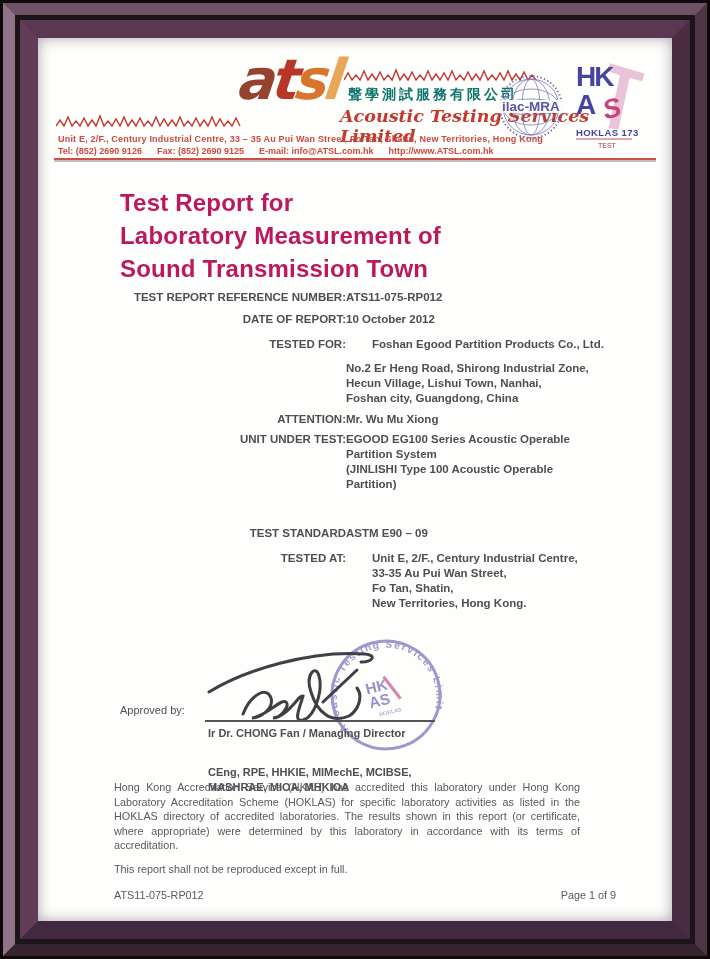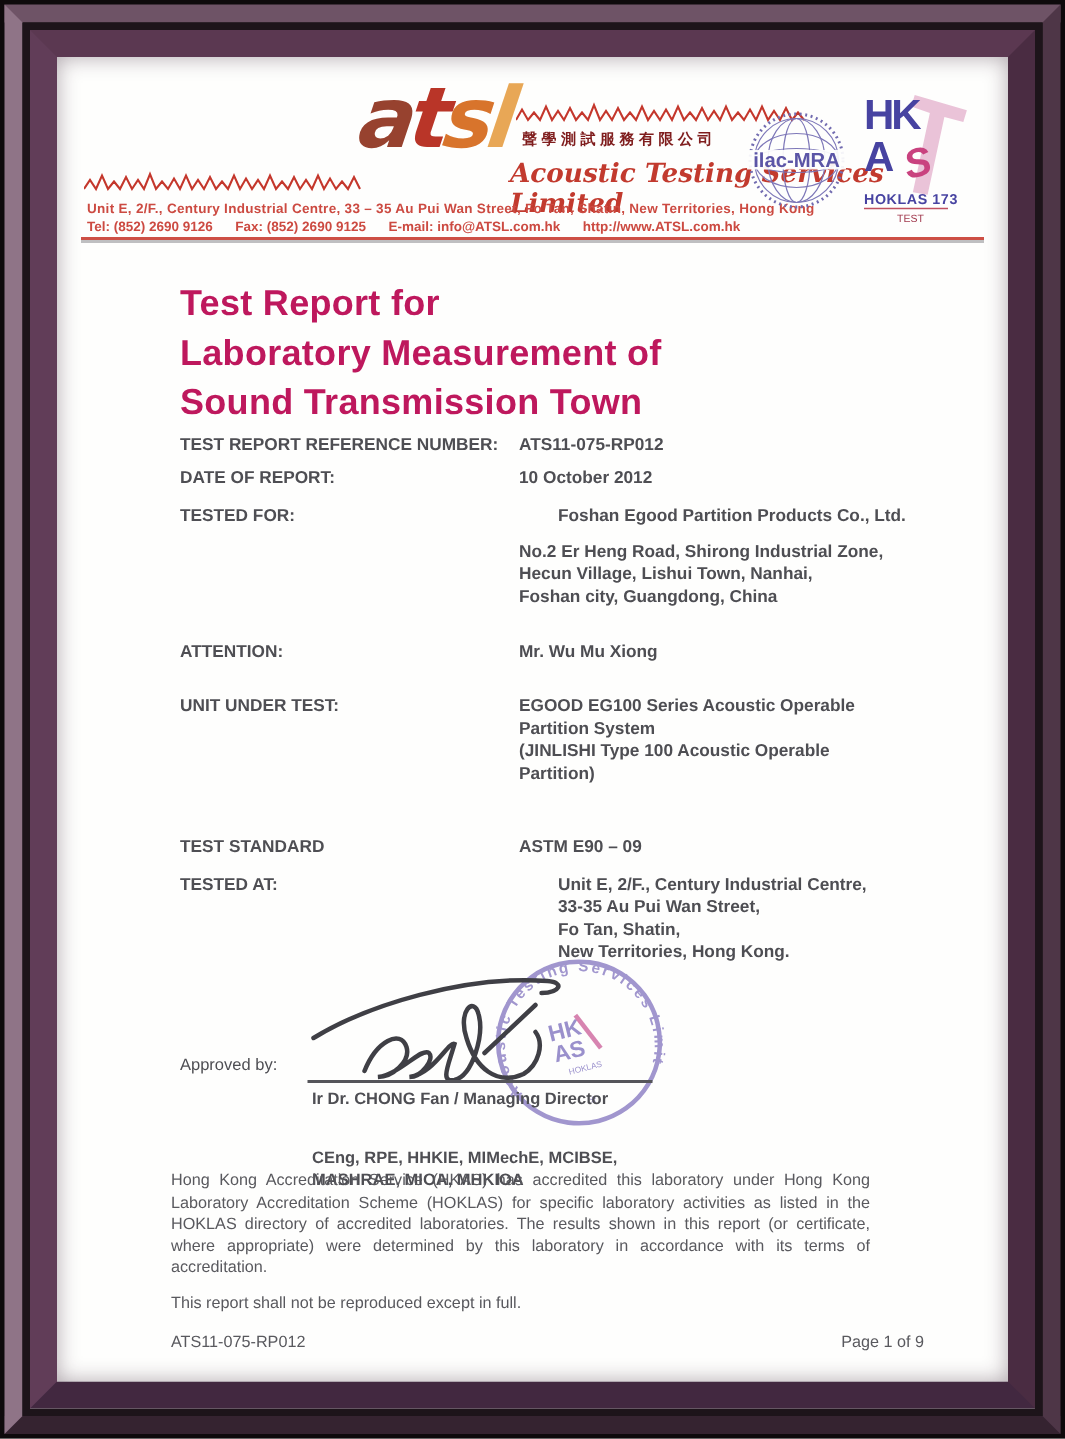--- a/index.html
+++ b/index.html
@@ -26,42 +26,42 @@
   .wave-left  { position:absolute; left:4px;  top:66px; }
   .wave-right { position:absolute; left:292px; top:22px; }
   .atsl-word  { position:absolute; left:188px; top:8px;
                 font-style:italic; font-weight:bold; font-size:56px;
                 line-height:56px; letter-spacing:-4px;
                 transform:skewX(-8deg);
                 font-family:"DejaVu Sans", sans-serif; }
   .atsl-word .c1{color:#97422f;} .atsl-word .c2{color:#b93528;}
   .atsl-word .c3{color:#d8742c;} .atsl-word .c4{color:#e8a756;}
   .cn     { position:absolute; left:296px; top:42px; font-weight:bold;
-            font-size:10px; letter-spacing:3px; color:#7f1d1d; }
+            font-size:14px; letter-spacing:3px; color:#0f766e; }
   .script { position:absolute; left:288px; top:62px;
             font-family:"DejaVu Serif", serif; font-style:italic;
             font-weight:bold; font-size:17.5px; color:#c23a2e; }
   .addr1  { position:absolute; left:6px; top:90px;  font-size:9px;
             font-weight:bold; color:#cc4a41; letter-spacing:.2px; }
   .addr2  { position:absolute; left:6px; top:102px; font-size:9px;
             font-weight:bold; color:#cc4a41; display:flex; gap:15px;text-align:center; }
   .ilac   { position:absolute; left:446px; top:30px; }
   .hkas   { position:absolute; left:522px; top:16px; }
   .rule   { position:absolute; left:2px; right:2px; top:114px; height:3px;
             border-top:2.5px solid #cd4f45; border-bottom:2px solid #bfbfc1; }
 
   
   .title  { margin:30px 60px 0 82px; font-size:24px; font-weight:bold;
             line-height:33px; color:#be185d; letter-spacing:.2px; }
   .fields { margin:5px 46px 0 82px; font-size:11.5px; font-weight:bold; }
   .row    { display:flex; line-height:14px; }
-  .row .lbl { flex:0 0 226px; }
+  .row .lbl { flex:0 0 226px;text-align:right; }
   .row .val { flex:1; white-space:pre-line; }
   .ml     { line-height:15px; }
-  .mt8 {margin-top:8px;} .mt9 {margin-top:22px;} .mt10{margin-top:10px;}
+  .mt8 {margin-top:8px;} .mt9 {margin-top:6px;} .mt10{margin-top:10px;}
   .mt11{margin-top:11px;gap:26px;} .mt22{margin-top:34px;}
 
   
   .sig     { position:absolute; top:598px; left:82px; width:480px; height:150px; }
   .sig-svg { position:absolute; left:85px; top:8px; }
   .stamp   { position:absolute; left:205px; top:-2px; transform:rotate(-14deg);
              opacity:.82; }
   .approved{ position:absolute; left:0; top:68px; font-size:11px; }
   .sigline { position:absolute; left:85px; top:84px; width:230px;
              border-top:2px solid #55555a; }

